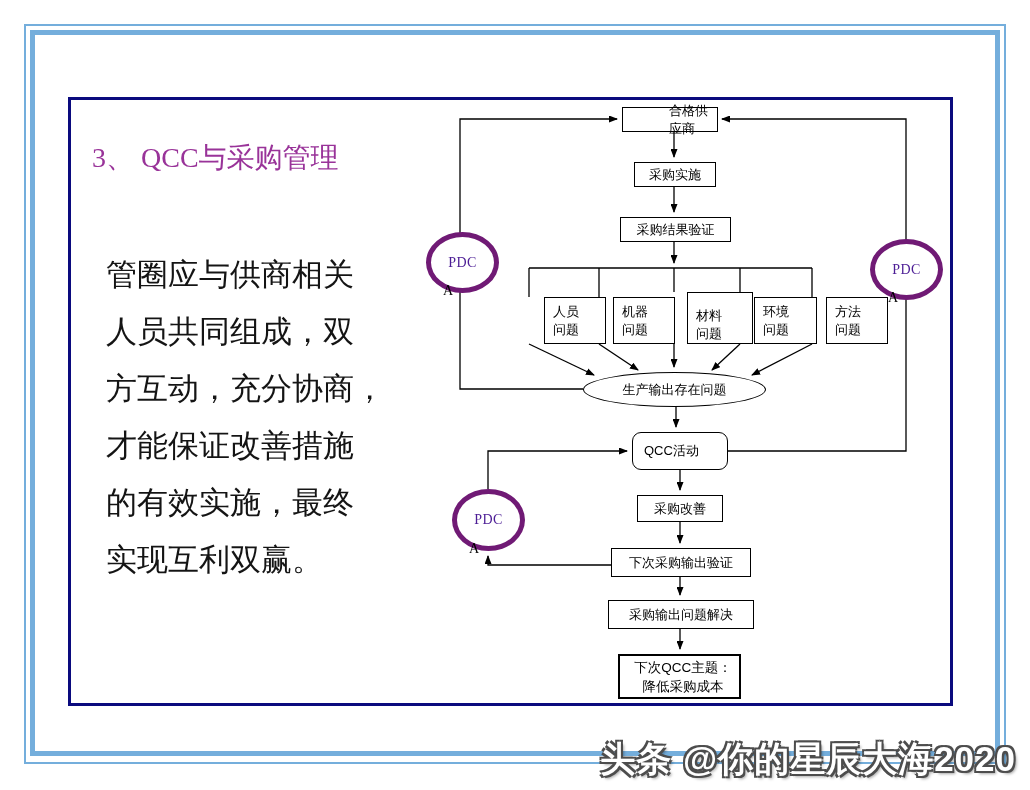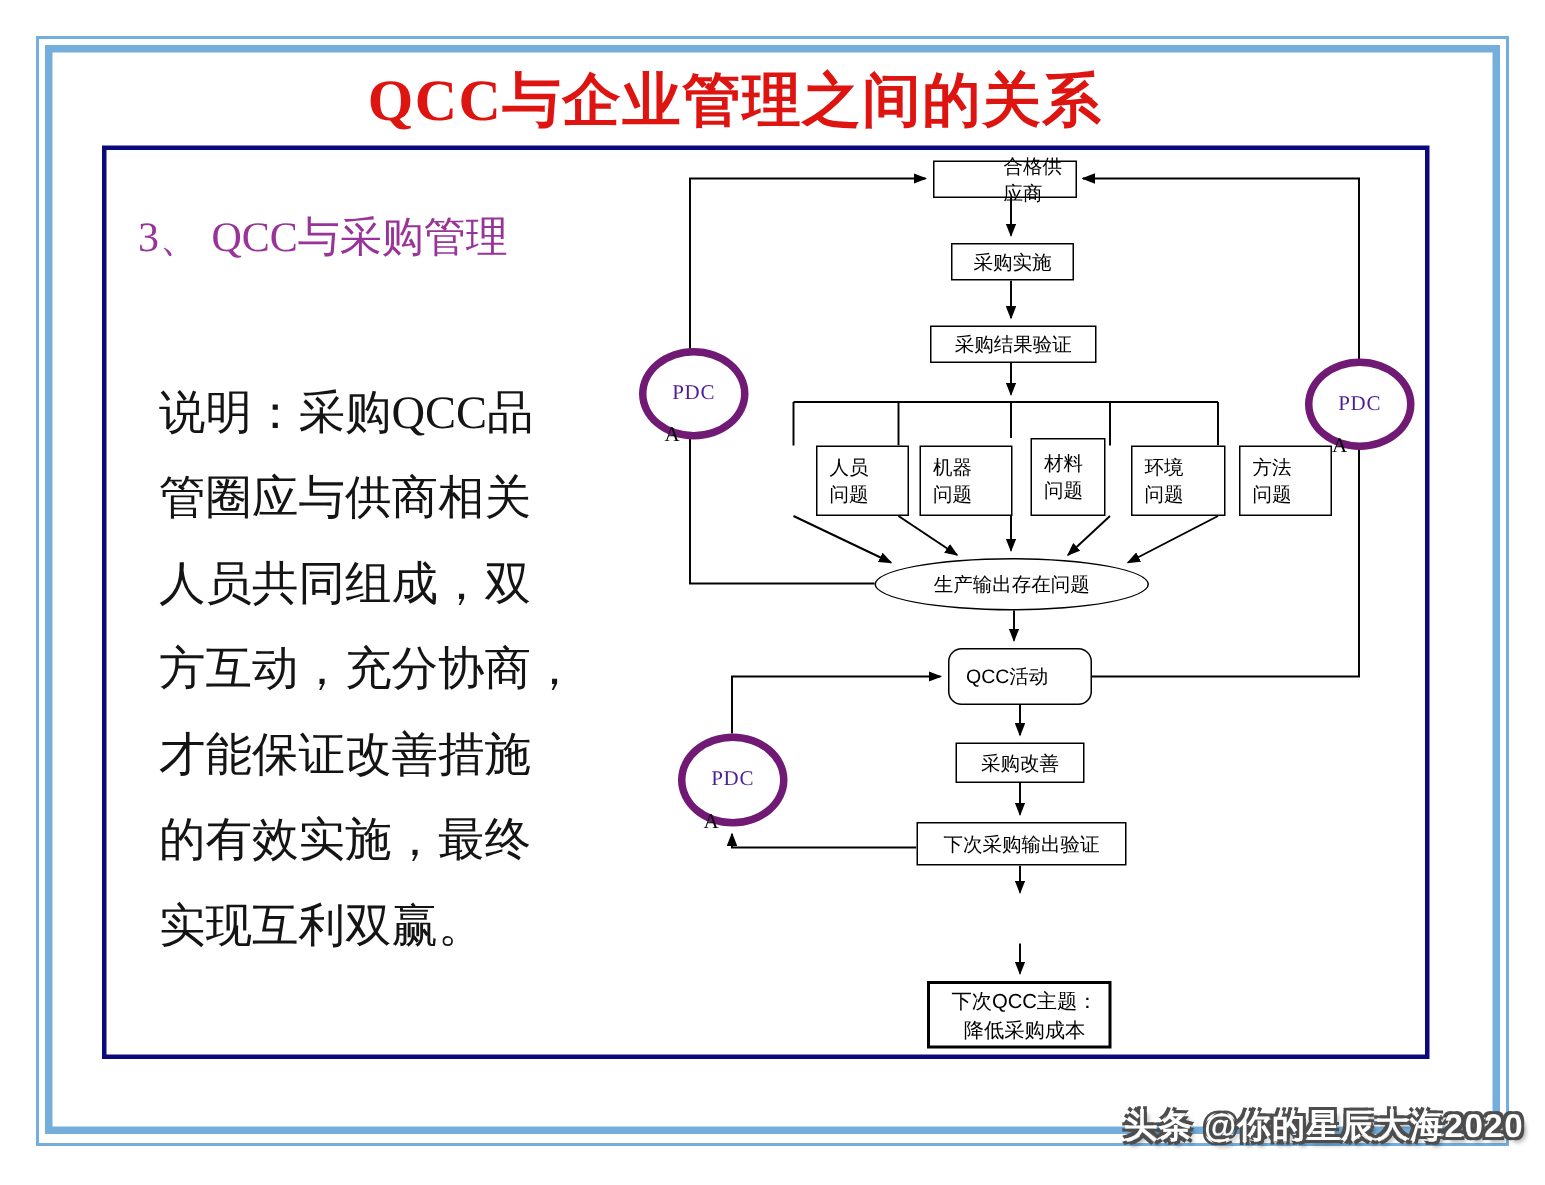--- a/index.html
+++ b/index.html
@@ -35,44 +35,42 @@
                 padding-left:7px;border-width:2px;line-height:19px;font-size:13.5px;}
   .fc-ellipse{position:absolute;z-index:2;background:#fff;border:1px solid #000;box-sizing:border-box;
               border-radius:50%;display:flex;align-items:center;justify-content:center;
               font-size:13px;color:#000;}
   .fc-circle{position:absolute;z-index:2;background:#fff;border:5px solid #701a75;box-sizing:border-box;
              border-radius:50%;display:flex;align-items:center;justify-content:center;
              font-family:"Liberation Serif","DejaVu Serif",serif;font-size:14px;letter-spacing:0.5px;color:#4c1d95;}
   .fc-a{position:absolute;z-index:3;font-family:"Liberation Serif","DejaVu Serif",serif;
         font-size:14px;color:#000;}
   
-  .watermark{position:absolute;right:14px;top:736px;z-index:5;font-weight:bold;font-size:22px;
+  .watermark{position:absolute;right:14px;top:736px;z-index:5;font-weight:bold;font-size:35px;
              color:var(--watermark-fill,#ffffff);white-space:nowrap;letter-spacing:1px;
              text-shadow:-2px -2px 0 var(--watermark-outline,#4d4d4d),
                           2px -2px 0 var(--watermark-outline,#4d4d4d),
                          -2px  2px 0 var(--watermark-outline,#4d4d4d),
                           2px  2px 0 var(--watermark-outline,#4d4d4d),
                           3px  3px 3px rgba(0,0,0,0.35);}
 </style>
 </head>
 <body>
 
 <div class="slide">
 
   <div class="frame-outer"></div>
   <div class="frame-inner"></div>
 
-  <h1 class="title">QCC与企业管理之间的关系</h1>
 
   <div class="panel"></div>
 
   <div class="heading">3、 QCC与采购管理</div>
 
   <div class="bodytext">
-    <div>说明：采购QCC品</div>
     <div>管圈应与供商相关</div>
     <div>人员共同组成，双</div>
     <div>方互动，充分协商，</div>
     <div>才能保证改善措施</div>
     <div>的有效实施，最终</div>
     <div>实现互利双赢。</div>
   </div>
 
   <svg class="connectors" width="1030" height="790">
     <defs>
@@ -112,38 +110,39 @@
   <div class="fc-box" style="left:620px;top:217px;width:111px;height:25px;">采购结果验证</div>
 
   <div class="fc-box twoline" style="left:499px;top:297px;width:62px;height:47px;">
     <span>人员</span>
     <span>问题</span>
   </div>
   <div class="fc-box twoline" style="left:568px;top:297px;width:62px;height:47px;">
     <span>机器</span>
     <span>问题</span>
   </div>
-  <div class="fc-box twoline" style="left:642px;top:292px;width:50px;height:52px;">
+  <div class="fc-box twoline" style="left:642px;top:292px;width:66px;height:52px;justify-content:flex-end;">
     <span>材料</span>
     <span>问题</span>
   </div>
   <div class="fc-box twoline" style="left:709px;top:297px;width:63px;height:47px;">
     <span>环境</span>
     <span>问题</span>
   </div>
   <div class="fc-box twoline" style="left:781px;top:297px;width:62px;height:47px;">
     <span>方法</span>
     <span>问题</span>
   </div>
 
   <div class="fc-ellipse" style="left:583px;top:372px;width:183px;height:35px;">生产输出存在问题</div>
 
   <div class="fc-box qcc" style="left:632px;top:432px;width:96px;height:38px;">QCC活动</div>
   <div class="fc-box" style="left:637px;top:495px;width:86px;height:27px;">采购改善</div>
   <div class="fc-box" style="left:611px;top:548px;width:140px;height:29px;">下次采购输出验证</div>
+  <div class="fc-box" style="left:608px;top:600px;width:146px;height:29px;">采购输出问题解决</div>
   <div class="fc-box theme" style="left:618px;top:654px;width:123px;height:45px;align-items:center;">
     <span>下次QCC主题：</span>
     <span>降低采购成本</span>
   </div>
 
   <div class="fc-circle" style="left:426px;top:232px;width:73px;height:61px;">PDC</div>
   <span class="fc-a" style="left:443px;top:283px;">A</span>
 
   <div class="fc-circle" style="left:870px;top:239px;width:73px;height:61px;">PDC</div>
   <span class="fc-a" style="left:888px;top:290px;">A</span>

